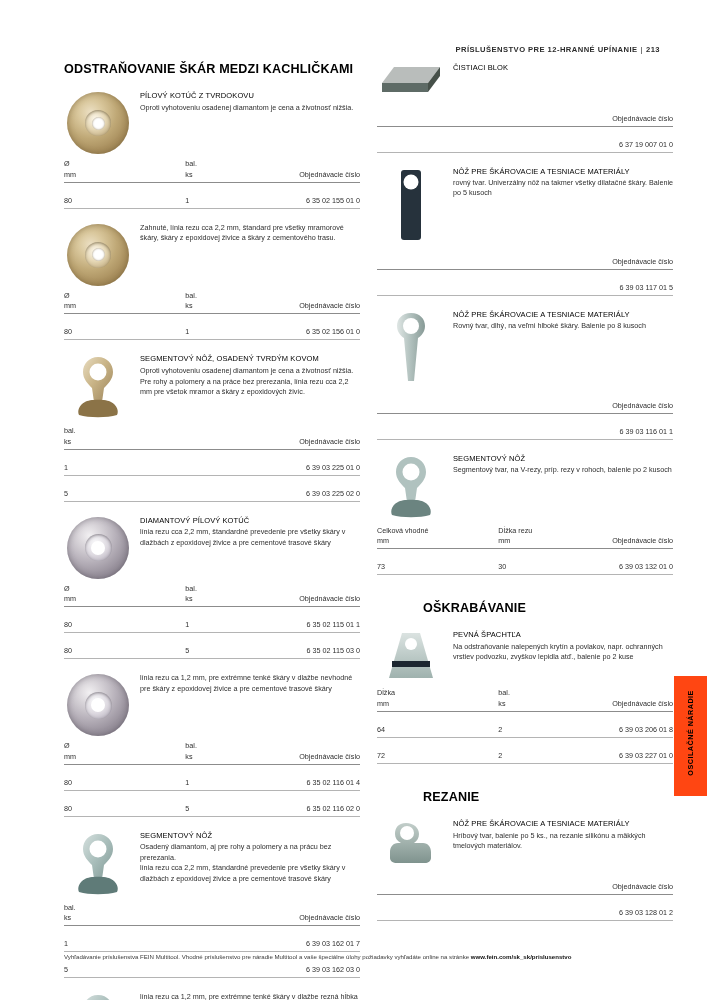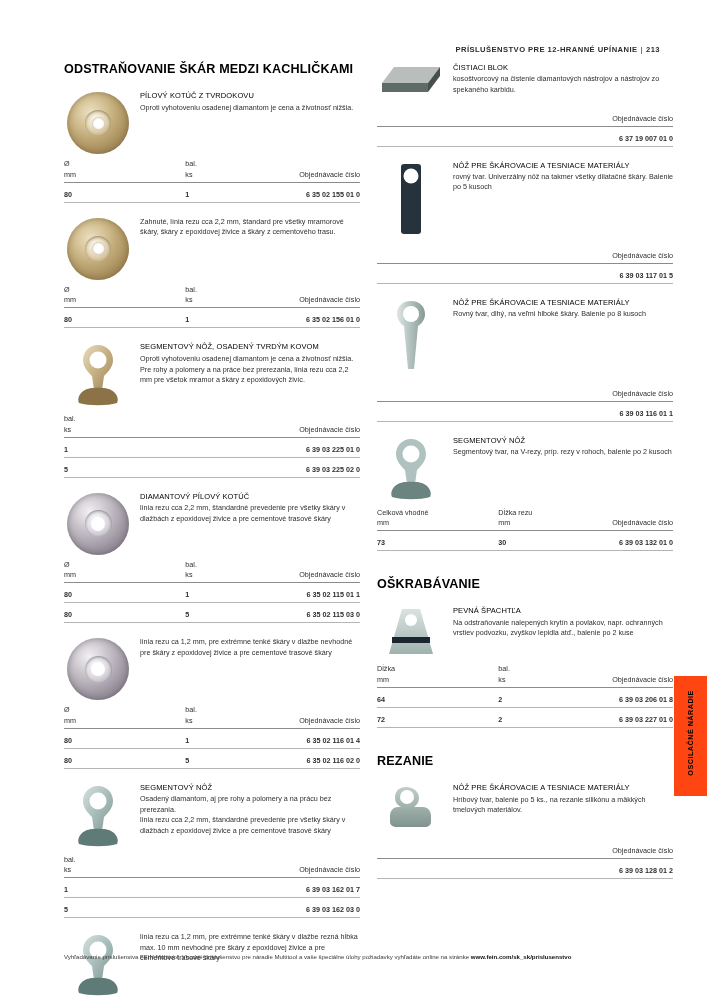--- a/index.html
+++ b/index.html
@@ -24,21 +24,21 @@
   .col {
     position: absolute; top: 62px; width: 296px;
   }
   .col-left  { left: 64px; }
   .col-right { left: 377px; }
 
   h1.section-title {
     font-size: 12.6px; font-weight: 700; letter-spacing: .15px;
     color: #000; margin-bottom: 14px; line-height: 1.15;
   }
-  h1.section-title.spaced { margin-top: 26px; }
+  h1.section-title.spaced { margin-top: 26px; margin-left: 46px; }
 
   
   .product { display: flex; margin-bottom: 4px; }
   .prod-img {
     width: 68px; min-width: 68px; margin-right: 8px;
     display: flex; align-items: flex-start; justify-content: center;
     padding-top: 2px;
   }
   .prod-txt { flex: 1; padding-top: 1px; }
   .prod-title {
@@ -55,21 +55,21 @@
   table.spec {
     width: 100%; border-collapse: collapse;
     font-size: 7.2px; color: #2e2e2e; margin-top: 5px;
   }
   table.spec th, table.spec td {
     text-align: left; font-weight: 400; padding: 0 0 1px 0;
     vertical-align: bottom; line-height: 1.32;
   }
   table.spec thead tr.unit th { padding-bottom: 2.5px; }
   table.spec thead tr.unit th { border-bottom: .9px solid #8c8c8c; margin-top: 16px; }
-  table.spec tbody td { border-bottom: .7px solid #b4b4b4; padding-top: 7px; padding-bottom: 2.5px; font-weight: bold; }
+  table.spec tbody td { border-bottom: .7px solid #b4b4b4; padding-top: 13px; padding-bottom: 2.5px; }
   table.spec .c-last { text-align: right; }
   .w-c1 { width: 41%; }
   .w-c2 { width: 26%; }
   .w-c3 { width: 33%; }
   .w-only1 { width: 55%; }
   .w-only2 { width: 45%; }
   .w-full { width: 100%; }
   .blk-gap { height: 13px; }
 
   
@@ -449,23 +449,20 @@
     <div class="product">
       <div class="prod-img">
         <svg class="art art-clean-block" viewBox="0 0 62 34">
           <polygon points="14,3 60,3 48,19 2,19" fill="#b9bdbb"></polygon>
           <polygon points="2,19 48,19 48,28 2,28" fill="#5e6b66"></polygon>
           <polygon points="48,19 60,3 60,12 48,28" fill="#465049"></polygon>
         </svg>
       </div>
       <div class="prod-txt">
         <div class="prod-title">ČISTIACI BLOK</div>
-        <div class="prod-desc">
-          <p>kosoštvorcový na čistenie diamantových nástrojov a nástrojov zo spekaného karbidu.</p>
-        </div>
       </div>
     </div>
     <table class="spec">
       <thead>
         <tr class="hdr1">
             <th class="w-full c-last">&nbsp;</th>
           </tr>
         <tr class="unit">
             <th class="c-last">Objednávacie číslo</th>
           </tr>

